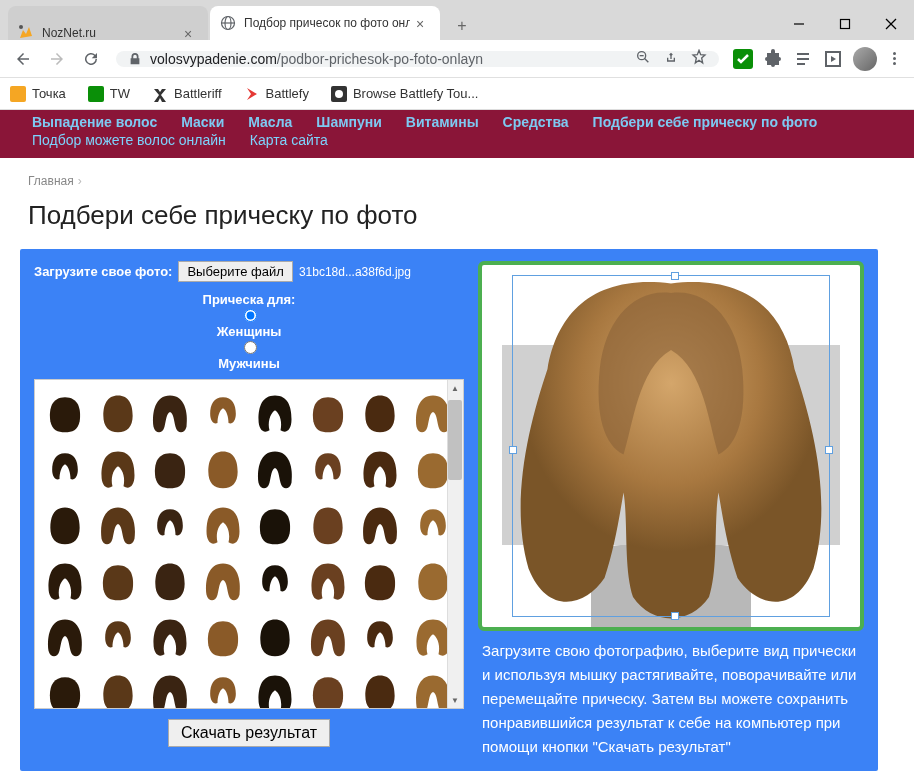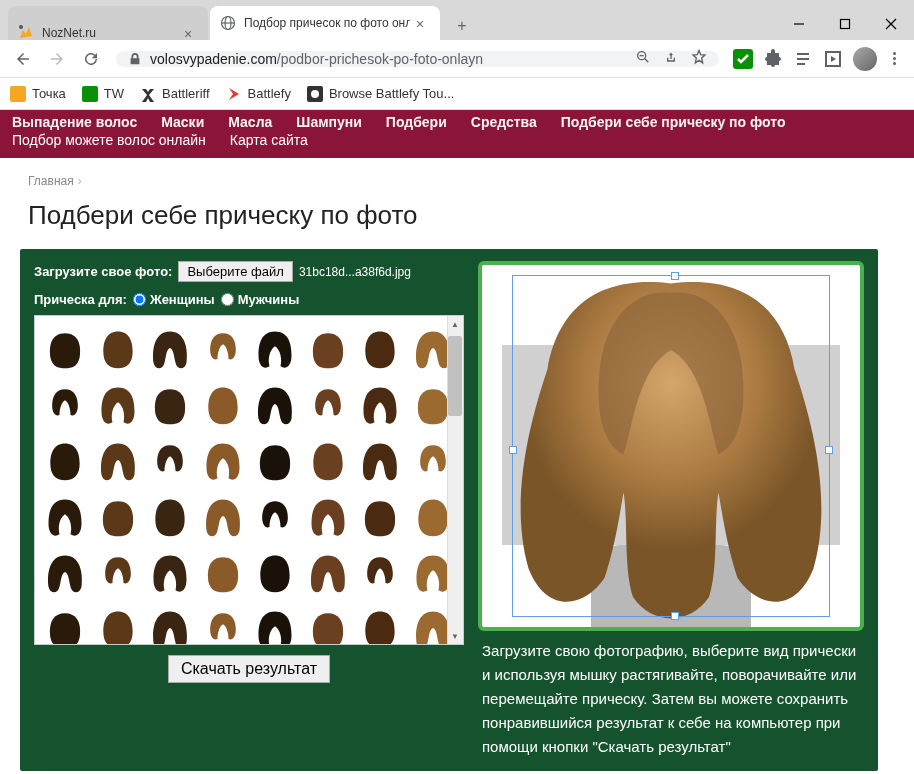--- a/index.html
+++ b/index.html
@@ -24,44 +24,44 @@
 .url-text { font-size: 14px; color: #333; white-space: nowrap; overflow: hidden; }
 .url-domain { color: #202124; }
 .url-path { color: #5f6368; }
 .addr-icons { display: flex; gap: 12px; margin-left: auto; color: #5f6368; }
 .ext-icons { display: flex; gap: 10px; align-items: center; padding: 0 4px; }
 .ext-icon { width: 20px; height: 20px; display: flex; align-items: center; justify-content: center; }
 .avatar { width: 24px; height: 24px; border-radius: 50%; background: linear-gradient(135deg,#aaa,#666); }
 .dots-menu { display: flex; flex-direction: column; gap: 2px; padding: 0 6px; }
 .dots-menu span { width: 3px; height: 3px; background: #5f6368; border-radius: 50%; }
 
-.bookmarks { background: #fff; height: 32px; display: flex; align-items: center; padding: 0 10px; gap: 16px; border-bottom: 1px solid #ddd; }
+.bookmarks { background: #fff; height: 32px; display: flex; align-items: center; padding: 0 10px; gap: 22px; border-bottom: 1px solid #ddd; }
 .bm { display: flex; align-items: center; gap: 6px; font-size: 13px; color: #333; }
 .bm .bm-icon { width: 16px; height: 16px; }
 
 .page-content { background: #fff; overflow: hidden; height: calc(774px - 40px - 38px - 32px); }
 
-.site-nav { background: #8a1538; color: #ffffff; padding: 4px 20px 10px 12px; font-size: 14px; }
+.site-nav { background: #8a1538; color: #7dd3fc; padding: 4px 20px 10px 32px; font-size: 14px; }
 .site-nav-row { display: flex; gap: 24px; flex-wrap: wrap; }
 .site-nav-row.top { font-weight: bold; margin-bottom: 2px; opacity: 0.95; }
 
 .breadcrumb { padding: 16px 28px 8px; font-size: 12px; color: #888; }
 .breadcrumb .sep { margin: 0 4px; color: #bbb; }
 
 .page-title { font-size: 26px; font-weight: normal; color: #222; padding: 4px 28px 18px; }
 
-.red-panel { background: #14532d; margin: 0 36px 20px 20px; padding: 12px 14px; display: flex; gap: 14px; border-radius: 2px; }
+.red-panel { background: #3b82f6; margin: 0 36px 20px 20px; padding: 12px 14px; display: flex; gap: 14px; border-radius: 2px; }
 .left-col { width: 430px; }
 .right-col { flex: 1; }
 
 .upload-row { color: #fff; font-size: 13px; font-weight: bold; margin-bottom: 10px; display: flex; align-items: center; gap: 6px; }
 .file-btn { background: #efefef; border: 1px solid #aaa; padding: 2px 8px; font-size: 13px; color: #000; font-weight: normal; }
 .filename { font-weight: normal; color: #fff; font-size: 12px; }
 
-.gender-row { color: #fff; font-size: 13px; font-weight: bold; margin-bottom: 8px; display: flex; align-items: center; gap: 2px; }
+.gender-row { color: #fff; font-size: 13px; font-weight: bold; margin-bottom: 8px; display: flex; align-items: center; gap: 2px; flex-direction: column; }
 .gender-row input { margin: 0 2px 0 4px; }
 
 .hair-grid-wrap { background: #fff; border: 1px solid #ccc; height: 330px; position: relative; overflow: hidden; }
 .hair-grid { padding: 6px; display: grid; grid-template-columns: repeat(8, 1fr); gap: 4px; }
 .hair-item { width: 48px; height: 52px; display: flex; align-items: center; justify-content: center; }
 .hair-item svg { width: 44px; height: 48px; }
 .scroll-track { position: absolute; right: 0; top: 0; width: 16px; height: 100%; background: #f0f0f0; border-left: 1px solid #ddd; }
 .scroll-thumb { position: absolute; right: 1px; top: 20px; width: 14px; height: 80px; background: #c1c1c1; border-radius: 2px; }
 .scroll-arr { position: absolute; right: 0; width: 16px; height: 16px; display: flex; align-items: center; justify-content: center; font-size: 8px; color: #666; }
 
@@ -237,21 +237,21 @@
     </div>
 </div>
 
 <div class="page-content">
   <div class="site-nav">
     <div class="site-nav-row top">
       <span>Выпадение волос</span>
       <span>Маски</span>
       <span>Масла</span>
       <span>Шампуни</span>
-      <span>Подбери</span>
+      <span>Витамины</span>
       <span>Средства</span>
       <span>Подбери себе прическу по фото</span>
     </div>
     <div class="site-nav-row">
       <span>Подбор можете волос онлайн</span>
       <span>Карта сайта</span>
     </div>
   </div>
 
   <div class="breadcrumb">

